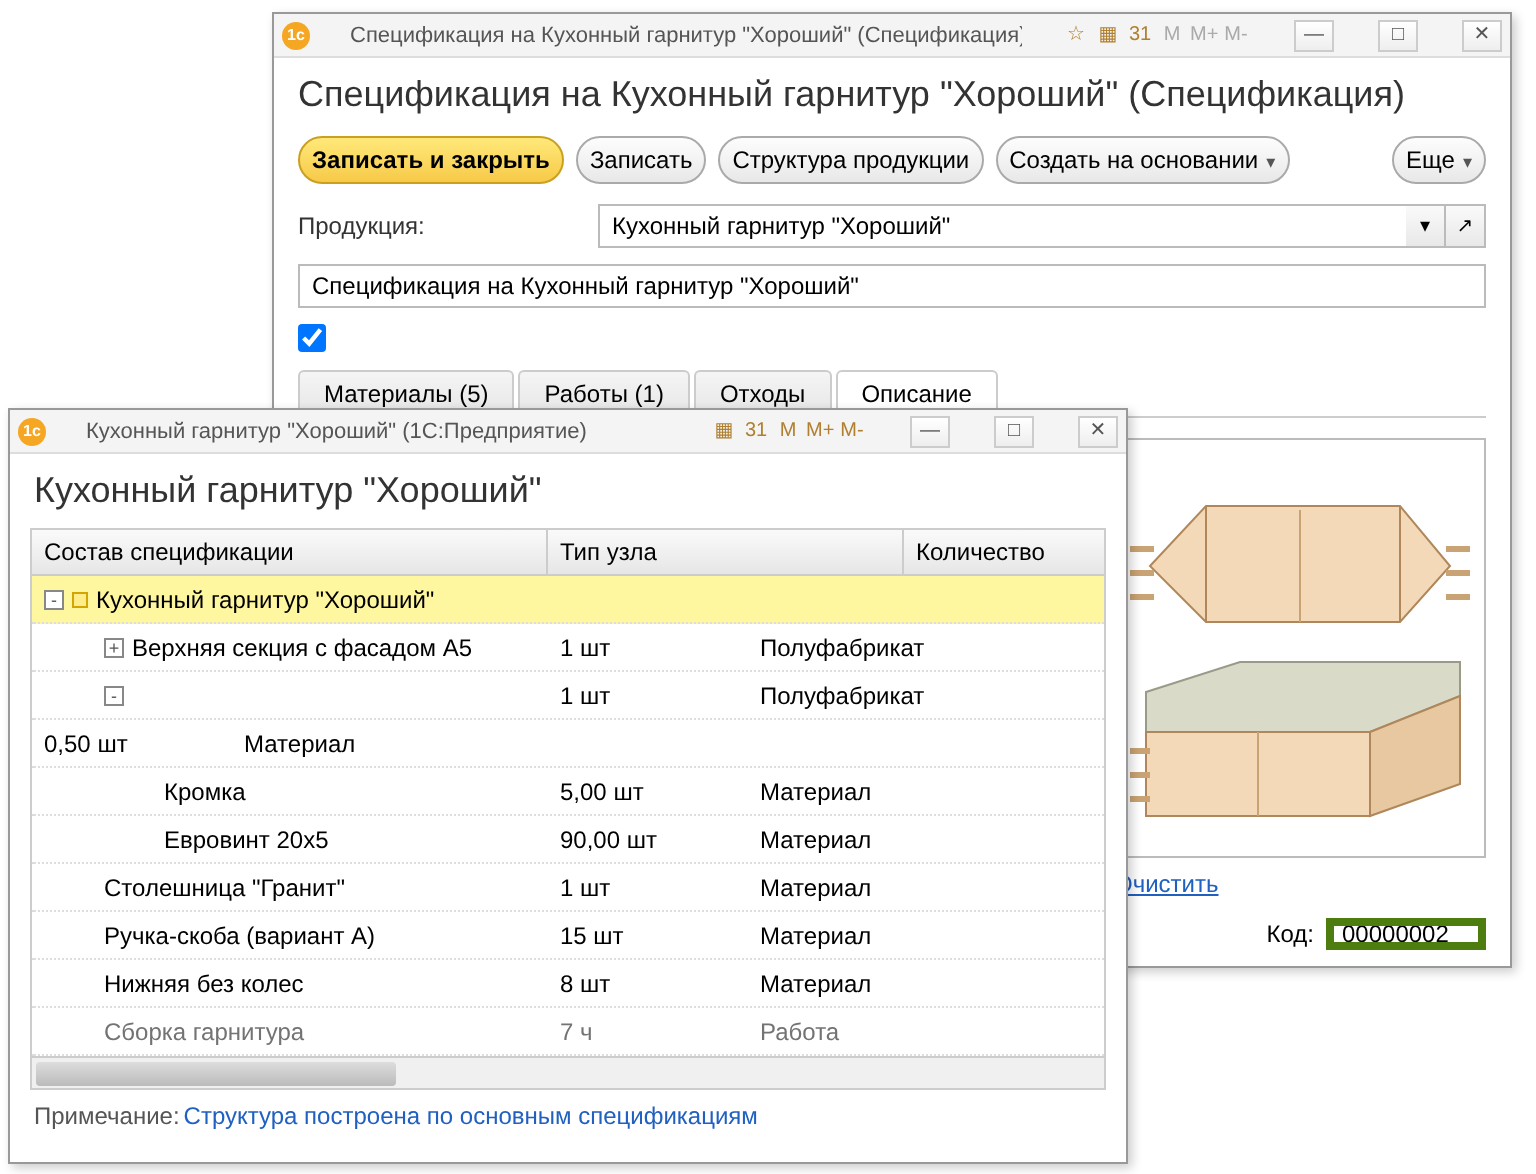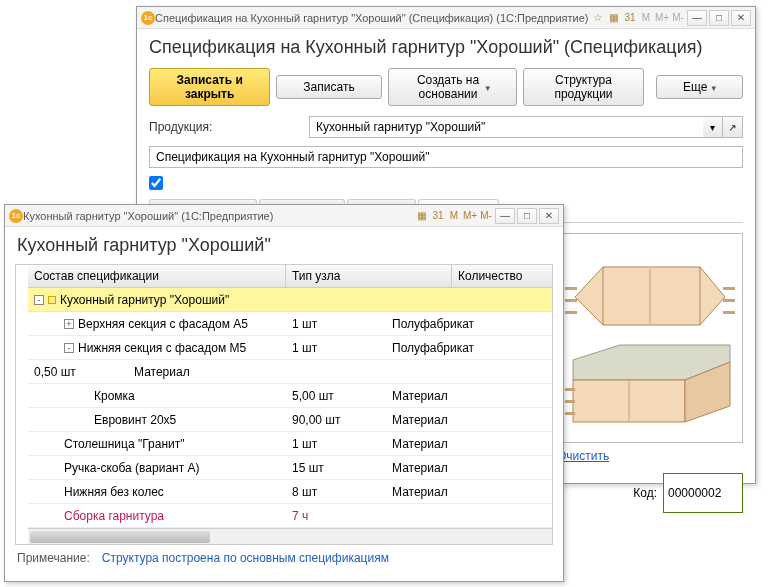--- a/index.html
+++ b/index.html
@@ -1,82 +1,82 @@
 <!DOCTYPE html>
 <html><head>
 <meta charset="utf-8">
 <style>
   * { box-sizing: border-box; margin: 0; padding: 0; font-family: Arial, sans-serif; }
   body { background: #fff; width: 768px; height: 587px; position: relative; overflow: hidden; font-size: 12px; }
 
   .window { position: absolute; background: #fff; border: 1px solid #999; box-shadow: 2px 2px 5px rgba(0,0,0,0.2); }
-  .titlebar { height: 22px; background: #f4f4f4; display: flex; align-items: center; padding: 0 4px; font-size: 11px; color: #555; border-bottom: 1px solid #ddd; gap: 0; }
+  .titlebar { height: 22px; background: #f4f4f4; display: flex; align-items: center; padding: 0 4px; font-size: 11px; color: #555; border-bottom: 1px solid #ddd; gap: 20px; }
   .titlebar .appicon { width: 14px; height: 14px; background: #f5a623; border-radius: 50%; display: inline-flex; align-items: center; justify-content: center; font-size: 8px; color: #fff; font-weight: bold; flex-shrink: 0; }
   .titlebar .title-text { flex: 1; white-space: nowrap; overflow: hidden; }
   .titlebar .tb-icons { display: flex; gap: 2px; align-items: center; }
   .titlebar .tb-icon { width: 14px; height: 14px; font-size: 10px; text-align: center; line-height: 14px; color: #b08030; cursor: pointer; }
   .titlebar .tb-icon.gray { color: #aaa; }
   .titlebar .win-btn { width: 20px; height: 16px; border: 1px solid #ccc; background: linear-gradient(#fff,#eee); font-size: 10px; text-align: center; line-height: 14px; cursor: pointer; margin-left: 2px; }
 
   
   .main-window { left: 136px; top: 6px; width: 620px; height: 478px; }
   .content { padding: 8px 12px; }
   .page-title { font-size: 18px; color: #333; margin-bottom: 10px; }
 
   .toolbar { display: flex; gap: 6px; margin-bottom: 10px; align-items: center; }
-  .btn { border: 1px solid #aaa; background: linear-gradient(#fdfdfd,#e8e8e8); padding: 4px 26px; font-size: 12px; border-radius: 3px; cursor: pointer; display: inline-flex; align-items: center; gap: 4px; }
+  .btn { border: 1px solid #aaa; background: linear-gradient(#fdfdfd,#e8e8e8); padding: 4px 6px; font-size: 12px; border-radius: 14px; cursor: pointer; display: inline-flex; align-items: center; gap: 4px; }
   .btn.primary { background: linear-gradient(#ffe97a,#f7c948); border-color: #caa020; font-weight: bold; }
   .btn .arrow-down::after { content: "▾"; font-size: 9px; color: #555; }
   .toolbar .spacer { flex: 1; }
 
-  .form-row { display: flex; align-items: center; margin-bottom: 8px; gap: 10px; }
+  .form-row { display: flex; align-items: center; margin-bottom: 8px; }
   .form-label { width: 150px; font-size: 12px; color: #333; }
   .form-input { flex: 1; border: 1px solid #bbb; height: 22px; padding: 2px 6px; font-size: 12px; }
   .input-group { flex: 1; display: flex; }
   .input-group .form-input { flex: 1; border-right: 0; }
   .input-btn { width: 20px; height: 22px; border: 1px solid #bbb; border-left: 0; background: linear-gradient(#fafafa,#e8e8e8); font-size: 10px; cursor: pointer; }
   .checkbox { width: 14px; height: 14px; }
 
   .tabs { display: flex; border-bottom: 1px solid #ccc; margin-top: 6px; }
   .tab { padding: 4px 12px; border: 1px solid #ccc; border-bottom: none; background: linear-gradient(#f5f5f5,#e5e5e5); margin-right: 2px; font-size: 12px; cursor: pointer; position: relative; top: 1px; border-radius: 3px 3px 0 0; }
   .tab.active { background: #fff; border-bottom: 1px solid #fff; }
 
   .desc-area { display: flex; gap: 10px; margin-top: 10px; }
   .desc-left { flex: 1; }
   .img-box { border: 1px solid #bbb; width: 186px; height: 210px; background: #fff; display: flex; flex-direction: column; justify-content: space-around; align-items: center; padding: 6px; }
   .cab-svg { width: 170px; }
   .link { color: #2060c0; text-decoration: underline; cursor: pointer; font-size: 12px; }
   .code-row { display: flex; justify-content: flex-end; align-items: center; gap: 6px; margin-top: 10px; }
-  .code-row input { width: 80px; border: 1px solid #4d7c0f; height: 40px; padding: 2px 4px; font-size: 12px; text-align: left; }
+  .code-row input { width: 80px; border: 4px solid #4d7c0f; height: 16px; padding: 2px 4px; font-size: 12px; text-align: left; }
 
   
   .sub-window { left: 4px; top: 204px; width: 560px; height: 378px; }
   .sub-title { font-size: 18px; padding: 8px 12px; color: #333; }
-  .grid { border: 1px solid #ccc; margin: 0 10px; padding-left: 12px; }
+  .grid { border: 1px solid #ccc; margin: 0 10px; }
   .grid-header { display: flex; background: linear-gradient(#fafafa,#e6e6e6); border-bottom: 1px solid #ccc; }
   .gh { padding: 4px 6px; font-size: 12px; border-right: 1px solid #ccc; }
   .gh:last-child { border-right: none; }
   .gh.c1 { width: 258px; }
   .gh.c2 { width: 100px; }
   .gh.c3 { flex: 1; }
   .grid-row { display: flex; border-bottom: 1px dotted #ddd; height: 24px; align-items: center; }
   .grid-row.sel { background: #fff6a0; }
-  .grid-row.green { color: #be185d; }
+  .grid-row.green { color: #737373; }
   .gc { padding: 0 6px; font-size: 12px; display: flex; align-items: center; gap: 4px; }
   .gc.c1 { width: 258px; }
   .gc.c2 { width: 100px; }
   .gc.c3 { flex: 1; }
   .indent-0 { padding-left: 6px; }
   .indent-1 { padding-left: 36px; }
   .indent-2 { padding-left: 66px; }
   .exp { display: inline-block; width: 10px; height: 10px; border: 1px solid #888; line-height: 8px; text-align: center; font-size: 9px; color: #555; background: #fff; }
   .row-icon { width: 8px; height: 8px; border: 1px solid #d4a500; background: #ffec8b; display: inline-block; }
   .hscroll { height: 16px; background: #f0f0f0; border-top: 1px solid #ccc; position: relative; }
   .hscroll .thumb { position: absolute; left: 2px; top: 2px; width: 180px; height: 12px; background: linear-gradient(#ddd,#bbb); border-radius: 2px; }
-  .footer-note { padding: 6px 12px; font-size: 12px; color: #2060c0; display: flex; gap: 12px; }
+  .footer-note { padding: 6px 12px; font-size: 12px; color: #2060c0; display: flex; gap: 2px; }
   .footer-note .lbl { color: #555; }
 </style>
 </head>
 <body>
 
 <div class="window main-window">
   <div class="titlebar">
     <span class="appicon">1c</span>
     <span class="title-text">Спецификация на Кухонный гарнитур "Хороший" (Спецификация)  (1С:Предприятие)</span>
     <span class="tb-icons">
@@ -89,25 +89,25 @@
     </span>
     <span class="win-btn">—</span>
     <span class="win-btn">□</span>
     <span class="win-btn">✕</span>
   </div>
   <div class="content">
     <div class="page-title">Спецификация на Кухонный гарнитур "Хороший" (Спецификация)</div>
     <div class="toolbar">
       <button class="btn primary">Записать и закрыть</button>
       <button class="btn">Записать</button>
+      <button class="btn">Структура продукции</button>
       <button class="btn">
           <span>Создать на основании</span>
           <span class="arrow-down"></span>
         </button>
-      <button class="btn">Структура продукции</button>
       <span class="spacer"></span>
       <button class="btn">
           <span>Еще</span>
           <span class="arrow-down"></span>
         </button>
     </div>
     <div class="form-row">
       <span class="form-label">Продукция:</span>
       <div class="input-group">
         <input class="form-input" value="Кухонный гарнитур &quot;Хороший&quot;" style="">
@@ -198,21 +198,20 @@
           <div class="gc c1 indent-1">
             <span class="exp">+</span>
             <span>Верхняя секция с фасадом А5</span>
           </div>
           <div class="gc c2">1 шт</div>
           <div class="gc c3">Полуфабрикат</div>
         </div>
         <div class="grid-row">
           <div class="gc c1 indent-1">
             <span class="exp">-</span>
-            <span>Нижняя секция с фасадом М5</span>
           </div>
           <div class="gc c2">1 шт</div>
           <div class="gc c3">Полуфабрикат</div>
         </div>
         <div class="grid-row">
           <div class="gc c2">0,50 шт</div>
           <div class="gc c3">Материал</div>
         </div>
         <div class="grid-row">
           <div class="gc c1 indent-2">
@@ -247,20 +246,21 @@
             <span>Нижняя без колес</span>
           </div>
           <div class="gc c2">8 шт</div>
           <div class="gc c3">Материал</div>
         </div>
         <div class="grid-row green">
           <div class="gc c1 indent-1">
             <span>Сборка гарнитура</span>
           </div>
           <div class="gc c2">7 ч</div>
+          <div class="gc c3">Работа</div>
         </div>
       </div>
     <div class="hscroll">
         <div class="thumb"></div>
       </div>
   </div>
   <div class="footer-note">
     <span class="lbl">Примечание:</span>
     <span class="link" style="text-decoration:none">Структура построена по основным спецификациям</span>
   </div>

